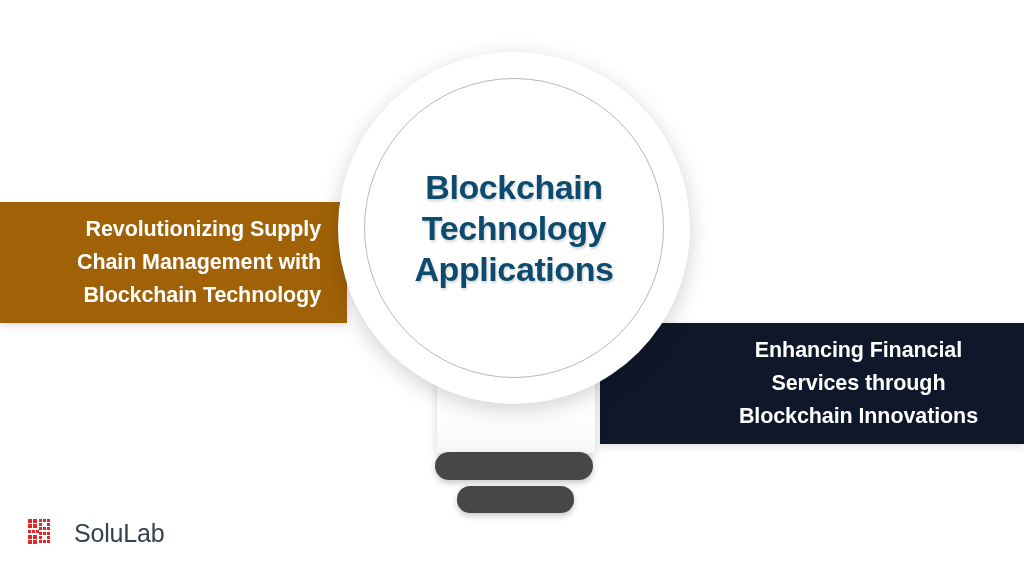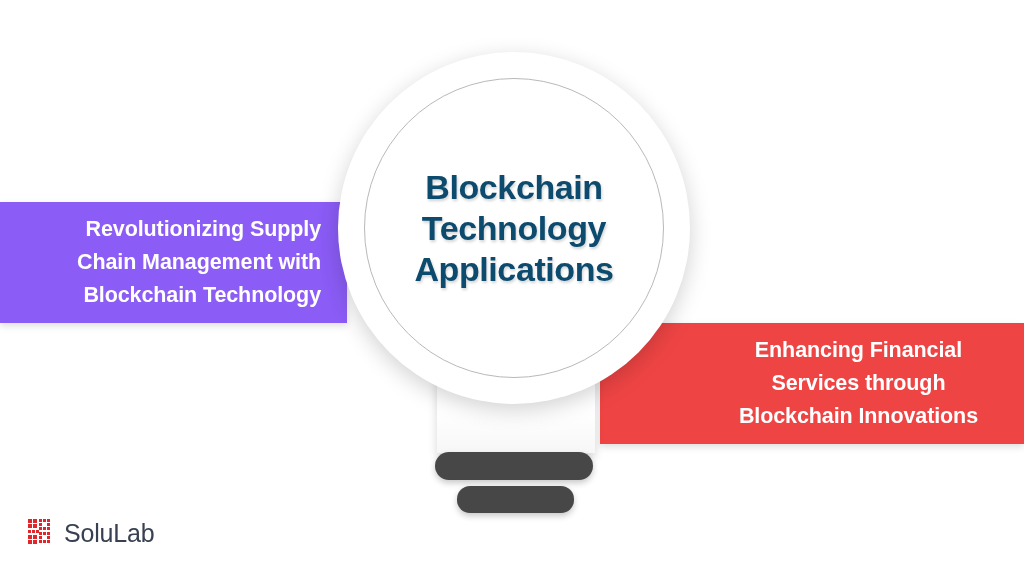--- a/index.html
+++ b/index.html
@@ -27,33 +27,33 @@
     display: flex;
     align-items: center;
     box-sizing: border-box;
   }
 
   #banner-left {
     left: 0px;
     top: 202px;
     width: 347px;
     height: 121px;
-    background: #8b5cf6;
+    background: #a16207;
     justify-content: flex-end;
     padding-right: 26px;
     z-index: 2;
     box-shadow: 0 3px 7px rgba(0,0,0,0.13);
   }
 
   #banner-right {
     left: 600px;
     top: 323px;
     width: 424px;
     height: 121px;
-    background: #ef4444;
+    background: #0f172a;
     justify-content: flex-end;
     padding-right: 46px;
     z-index: 2;
     box-shadow: 0 3px 7px rgba(0,0,0,0.13);
   }
 
   .banner-text {
     color: #ffffff;
     font-weight: bold;
     font-size: 21.5px;
@@ -163,21 +163,21 @@
     text-shadow: 1px 2px 3px rgba(0,0,0,0.18);
   }
 
   
   #logo {
     position: absolute;
     left: 28px;
     top: 519px;
     display: flex;
     align-items: center;
-    gap: 10px;
+    gap: 20px;
     z-index: 8;
   }
   #logo-mark {
     width: 26px;
     height: 28px;
     display: block;
   }
   #logo-wordmark {
     color: #374151;
     font-size: 25px;

